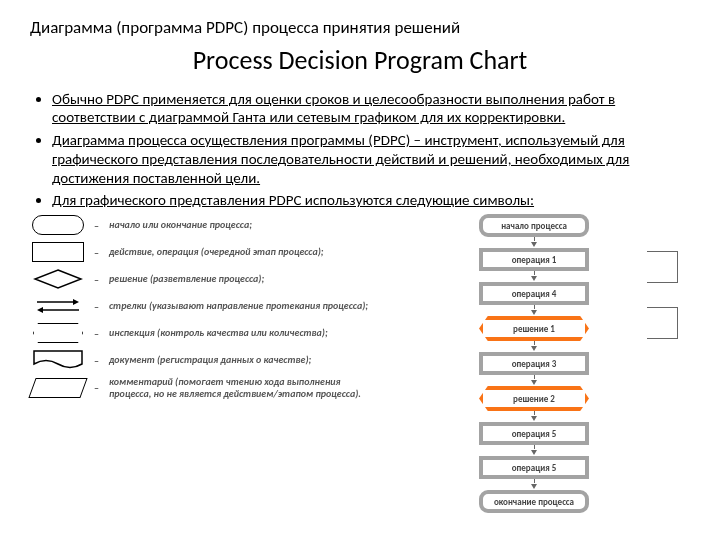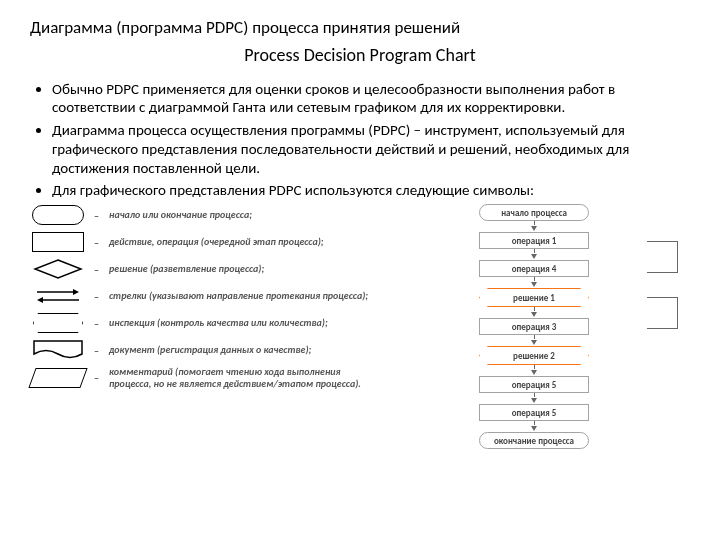--- a/index.html
+++ b/index.html
@@ -15,29 +15,30 @@
   .slide {
     padding: 18px 30px 10px 30px;
     box-sizing: border-box;
   }
   .title {
     font-size: 17px;
     line-height: 1.15;
     margin-bottom: 6px;
   }
   .subtitle {
-    font-size: 18px;
+    font-size: 26px;
     text-align: center;
     margin-bottom: 14px;
   }
   ul.bullets {
     margin: 0 0 0 0;
     padding-left: 22px;
     font-size: 15px;
     line-height: 1.25;
+    text-decoration: underline;
   }
   ul.bullets li {
     margin-bottom: 4px;
   }
   .lower {
     display: flex;
     gap: 14px;
   }
   .legend {
     flex: 0 0 340px;
@@ -99,32 +100,32 @@
     color: #444;
   }
   .flow-inner {
     width: 240px;
     margin-left: 30px;
     display:flex;
     flex-direction:column;
     align-items:center;
   }
   .fb {
-    border: 1px solid #a3a3a3;
+    border: 4px solid #a3a3a3;
     background:#fff;
     text-align:center;
     padding: 2px 6px;
     min-width: 110px;
     box-sizing:border-box;
   }
   .fb.round { border-radius: 9px; }
   .fb.dec {
     padding: 3px 14px;
     clip-path: polygon(8% 0,92% 0,100% 50%,92% 100%,8% 100%,0 50%);
-    border:1px solid #f97316;
+    border:4px solid #f97316;
     text-align:center;
   }
   .arrow {
     width:0;height:0;
     border-left:3px solid transparent;
     border-right:3px solid transparent;
     border-top:5px solid #666;
     margin:1px 0;
   }
   .line-v {

